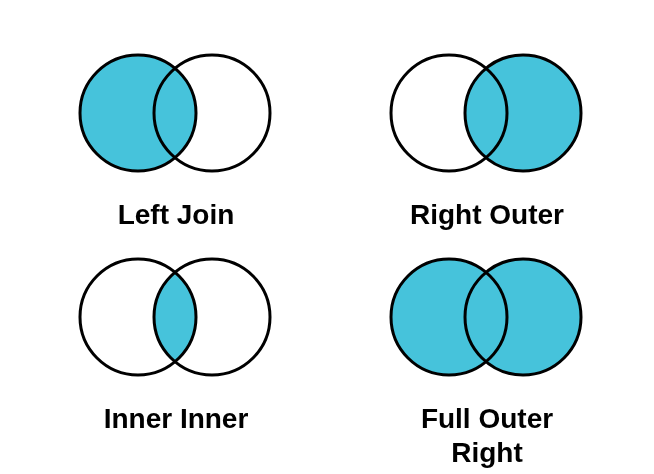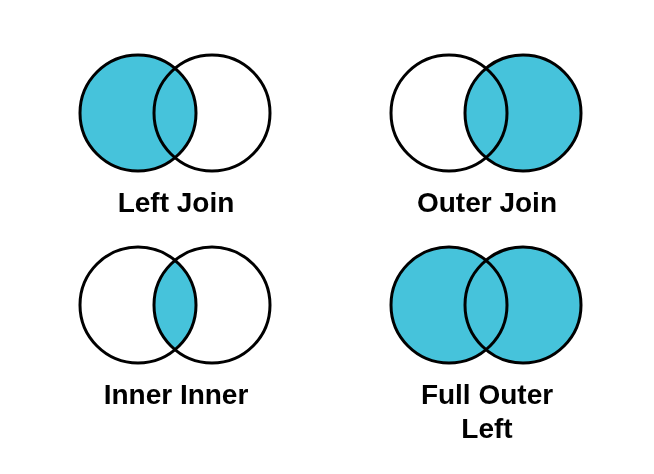--- a/index.html
+++ b/index.html
@@ -15,20 +15,21 @@
     grid-template-columns: 260px 260px;
     column-gap: 51px;
     row-gap: 22px;
     padding: 50px 0 0 46px;
   }
   .panel {
     margin: 0;
     display: flex;
     flex-direction: column;
     align-items: center;
+    gap: 12px;
   }
   .panel svg { display: block; }
   .caption {
     margin-top: 10px;
     font-weight: bold;
     font-size: 28px;
     line-height: 34px;
     color: #000000;
     text-align: center;
     max-width: 190px;
@@ -57,21 +58,21 @@
   </figure>
 
   <figure class="panel">
     <svg width="200" height="126" viewBox="0 0 200 126">
       <circle class="region" cx="62" cy="63" r="58" fill="none"></circle>
       <circle class="region" cx="136" cy="63" r="58" fill="#46C3DB"></circle>
       <path class="region" d="M 99 18.33 A 58 58 0 0 1 99 107.67 A 58 58 0 0 1 99 18.33 Z" fill="none"></path>
       <circle class="outline" cx="62" cy="63" r="58"></circle>
       <circle class="outline" cx="136" cy="63" r="58"></circle>
     </svg>
-    <figcaption class="caption">Outer Join</figcaption>
+    <figcaption class="caption">Right Outer</figcaption>
   </figure>
 
   <figure class="panel">
     <svg width="200" height="126" viewBox="0 0 200 126">
       <circle class="region" cx="62" cy="63" r="58" fill="none"></circle>
       <circle class="region" cx="136" cy="63" r="58" fill="none"></circle>
       <path class="region" d="M 99 18.33 A 58 58 0 0 1 99 107.67 A 58 58 0 0 1 99 18.33 Z" fill="#46C3DB"></path>
       <circle class="outline" cx="62" cy="63" r="58"></circle>
       <circle class="outline" cx="136" cy="63" r="58"></circle>
     </svg>
@@ -79,16 +80,16 @@
   </figure>
 
   <figure class="panel">
     <svg width="200" height="126" viewBox="0 0 200 126">
       <circle class="region" cx="62" cy="63" r="58" fill="#46C3DB"></circle>
       <circle class="region" cx="136" cy="63" r="58" fill="#46C3DB"></circle>
       <path class="region" d="M 99 18.33 A 58 58 0 0 1 99 107.67 A 58 58 0 0 1 99 18.33 Z" fill="none"></path>
       <circle class="outline" cx="62" cy="63" r="58"></circle>
       <circle class="outline" cx="136" cy="63" r="58"></circle>
     </svg>
-    <figcaption class="caption">Full Outer Left</figcaption>
+    <figcaption class="caption">Full Outer Right</figcaption>
   </figure>
 
 </div>
 
 </body></html>

